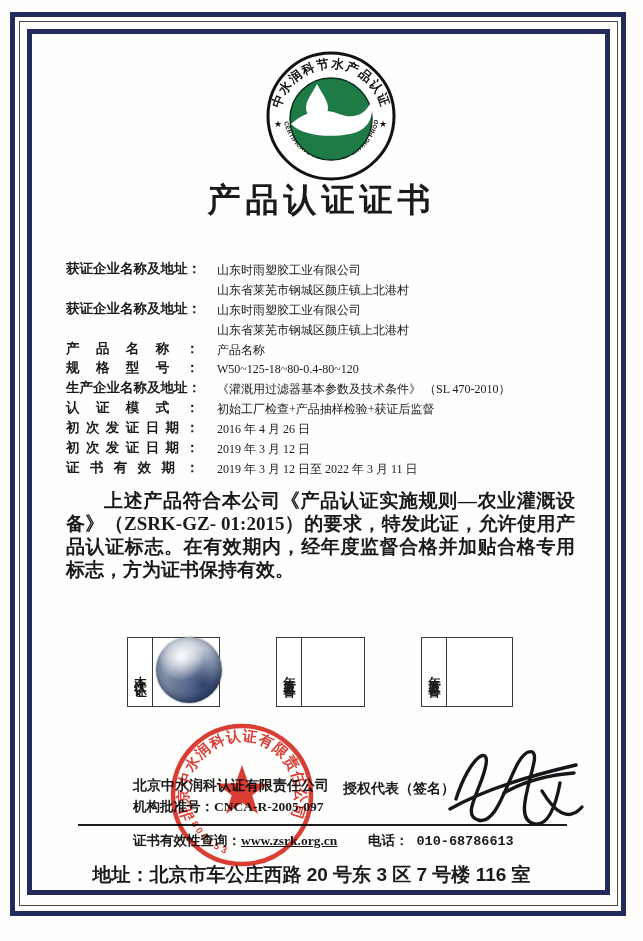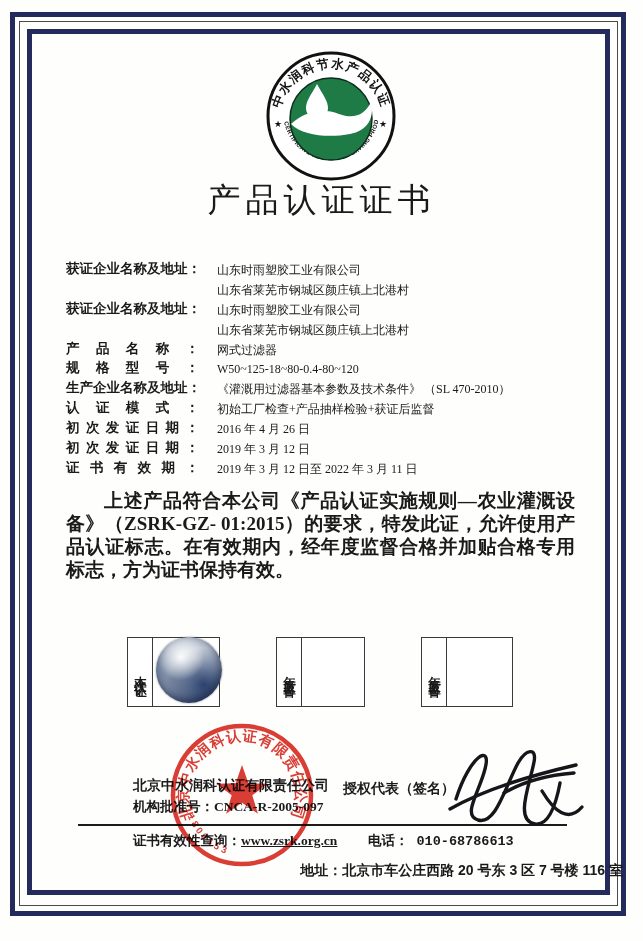--- a/index.html
+++ b/index.html
@@ -8,21 +8,21 @@
   
   .frame{position:absolute;pointer-events:none;}
   .frame-outer{left:10px;top:12px;right:17px;bottom:25px;border:5px solid #232a5c;}
   .frame-mid{left:19px;top:21px;right:25px;bottom:35px;border:1.5px solid #4a4a48;}
   .frame-inner{left:27px;top:29px;right:33px;bottom:46px;border:5px solid #232a5c;}
   
   .logo{position:absolute;left:265px;top:50px;width:132px;height:132px;}
   .logo text{font-family:"Liberation Sans",sans-serif;}
   
   .title{position:absolute;left:0;top:178px;width:643px;text-align:center;
-         font-size:33px;font-weight:normal;letter-spacing:5px;}
+         font-size:33px;font-weight:bold;letter-spacing:5px;}
   .certno{position:absolute;left:338px;top:230px;font-size:15px;font-weight:bold;white-space:nowrap;}
   .certno .num{font-family:"Liberation Serif",serif;font-weight:bold;}
   
   .fields{position:absolute;left:66px;top:259px;width:520px;}
   .frow{height:19.9px;line-height:19.9px;white-space:nowrap;}
   .flabel{display:inline-block;width:133px;font-size:13.5px;font-weight:bold;
           text-align:justify;text-align-last:justify;vertical-align:top;}
   .fvalue{font-size:12px;font-weight:400;margin-left:18px;font-family:"Liberation Serif",serif;}
   
   .statement{position:absolute;left:66px;top:489px;width:509px;font-size:19px;font-weight:600;
@@ -45,21 +45,21 @@
   
   .issuer-co{position:absolute;left:133px;top:777px;font-size:14px;font-weight:bold;white-space:nowrap;}
   .issuer-ap{position:absolute;left:133px;top:798px;font-size:13.5px;font-weight:bold;white-space:nowrap;}
   .issuer-ap .num{font-family:"Liberation Serif",serif;}
   .rep{position:absolute;left:343px;top:780px;font-size:14px;font-weight:bold;}
   .sep{position:absolute;left:78px;top:824px;width:489px;height:2px;background:#1c1c1c;}
   .query{position:absolute;left:133px;top:832px;font-size:13.5px;font-weight:bold;white-space:nowrap;}
   .query .url{font-family:"Liberation Serif",serif;text-decoration:underline;}
   .phone{position:absolute;left:368px;top:832px;font-size:13.5px;font-weight:bold;white-space:nowrap;}
   .phone .num{font-family:Liberation Mono, monospace;margin-left:8px;}
-  .addr{position:absolute;left:0;top:862px;width:623px;text-align:right;font-size:14px;font-weight:bold;}
+  .addr{position:absolute;left:0;top:862px;width:623px;text-align:center;font-size:19px;font-weight:bold;}
   
   .seal{position:absolute;left:157px;top:710px;width:170px;height:170px;mix-blend-mode:multiply;opacity:.9;}
   .sig{position:absolute;left:438px;top:735px;width:150px;height:100px;}
 </style>
 </head>
 <body>
 
 <div class="page">
 
   <div class="frame frame-outer"></div>
@@ -87,21 +87,21 @@
     </g>
   </svg>
 
   <div class="title">产品认证证书</div>
 
   <div class="fields">
     <div class="frow"><span class="flabel">获证企业名称及地址：</span><span class="fvalue">山东时雨塑胶工业有限公司</span></div>
     <div class="frow"><span class="flabel"></span><span class="fvalue">山东省莱芜市钢城区颜庄镇上北港村</span></div>
     <div class="frow"><span class="flabel">获证企业名称及地址：</span><span class="fvalue">山东时雨塑胶工业有限公司</span></div>
     <div class="frow"><span class="flabel"></span><span class="fvalue">山东省莱芜市钢城区颜庄镇上北港村</span></div>
-    <div class="frow"><span class="flabel">产品名称：</span><span class="fvalue">网式过滤器</span></div>
+    <div class="frow"><span class="flabel">产品名称：</span><span class="fvalue">产品名称</span></div>
     <div class="frow"><span class="flabel">规格型号：</span><span class="fvalue">W50~125-18~80-0.4-80~120</span></div>
     <div class="frow"><span class="flabel">生产企业名称及地址：</span><span class="fvalue">《灌溉用过滤器基本参数及技术条件》 （SL 470-2010）</span></div>
     <div class="frow"><span class="flabel">认证模式：</span><span class="fvalue">初始工厂检查+产品抽样检验+获证后监督</span></div>
     <div class="frow"><span class="flabel">初次发证日期：</span><span class="fvalue">2016 年 4 月 26 日</span></div>
     <div class="frow"><span class="flabel">初次发证日期：</span><span class="fvalue">2019 年 3 月 12 日</span></div>
     <div class="frow"><span class="flabel">证书有效期：</span><span class="fvalue">2019 年 3 月 12 日至 2022 年 3 月 11 日</span></div>
   </div>
 
   <div class="statement">上述产品符合本公司《产品认证实施规则—农业灌溉设备》（ZSRK-GZ- 01:2015）的要求，特发此证，允许使用产品认证标志。在有效期内，经年度监督合格并加贴合格专用标志，方为证书保持有效。</div>
 

